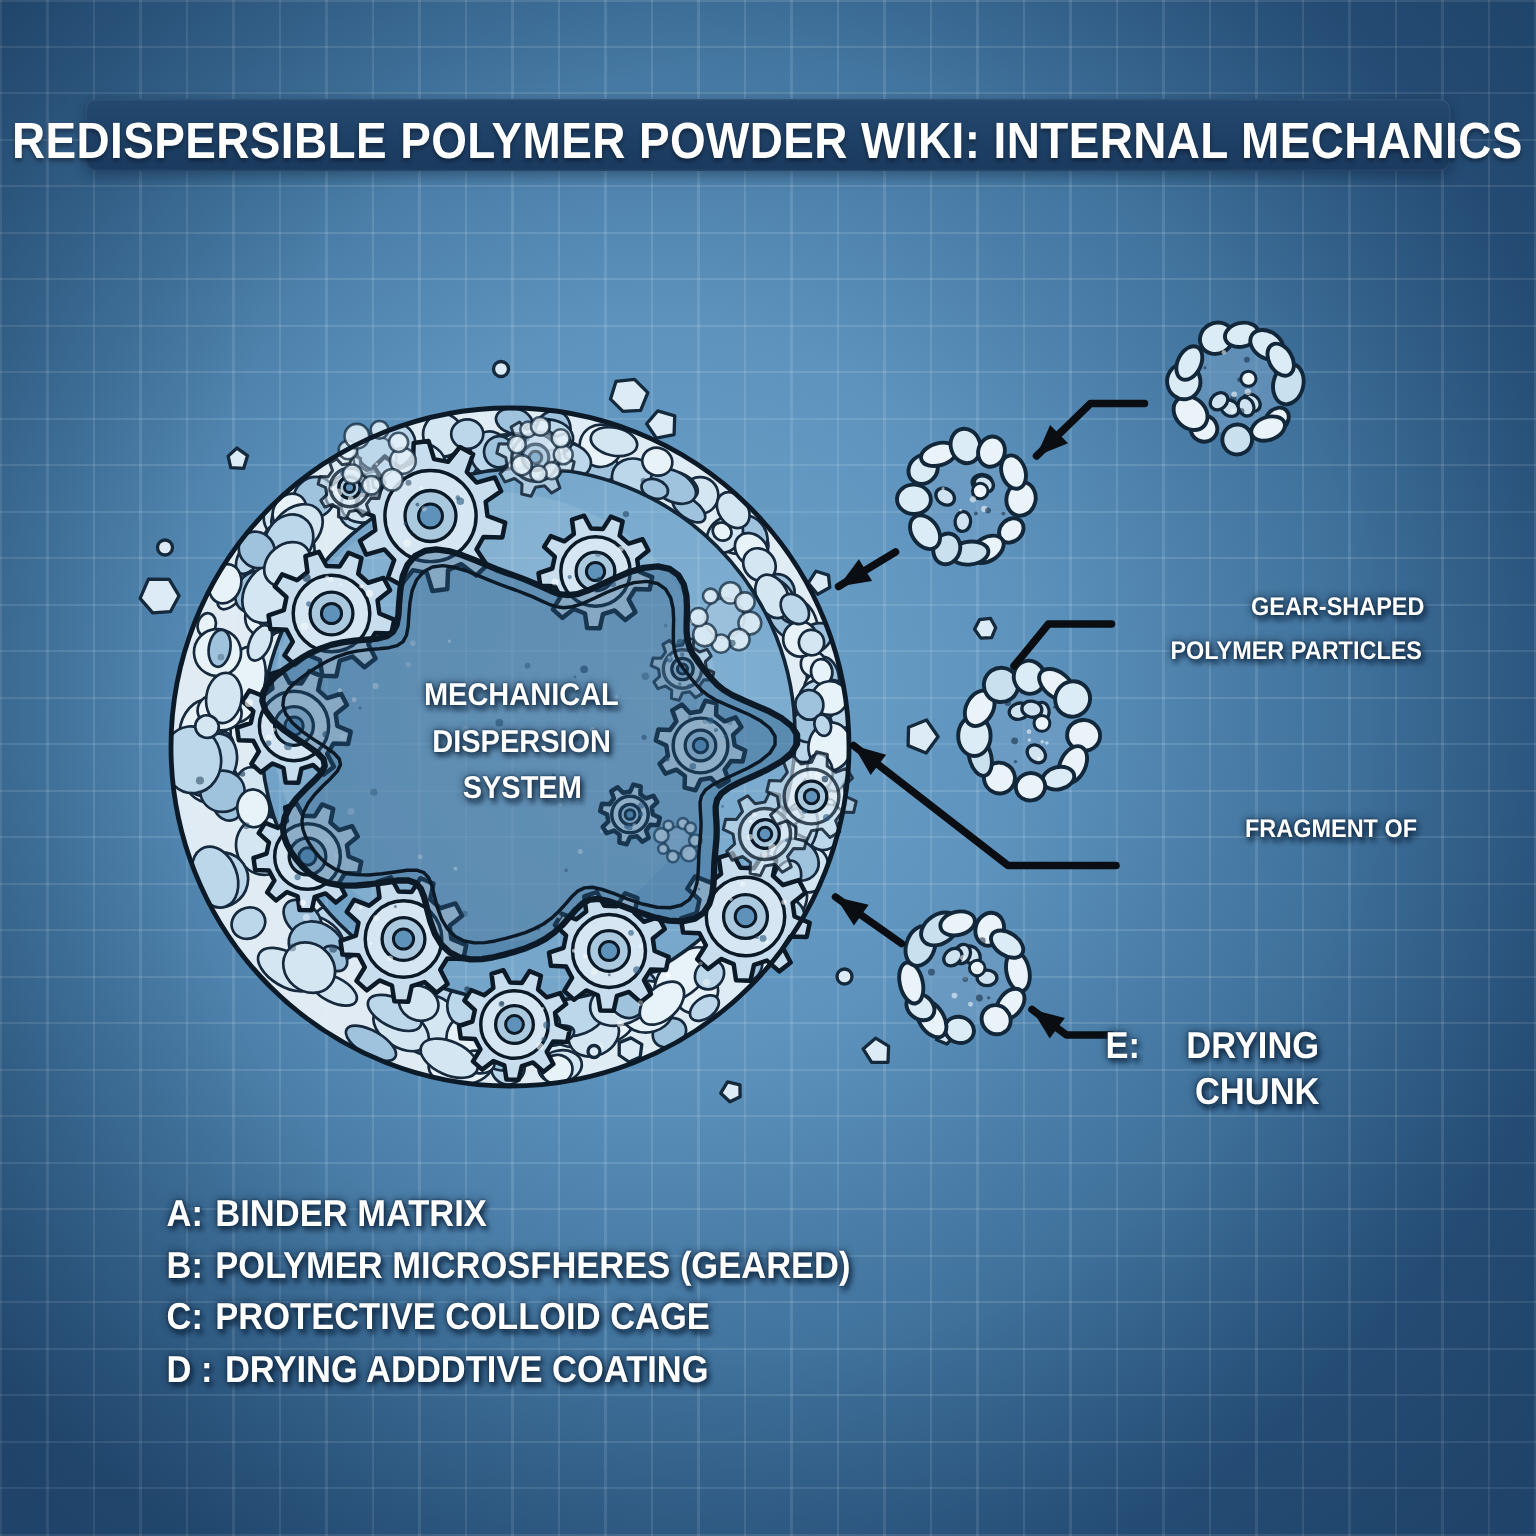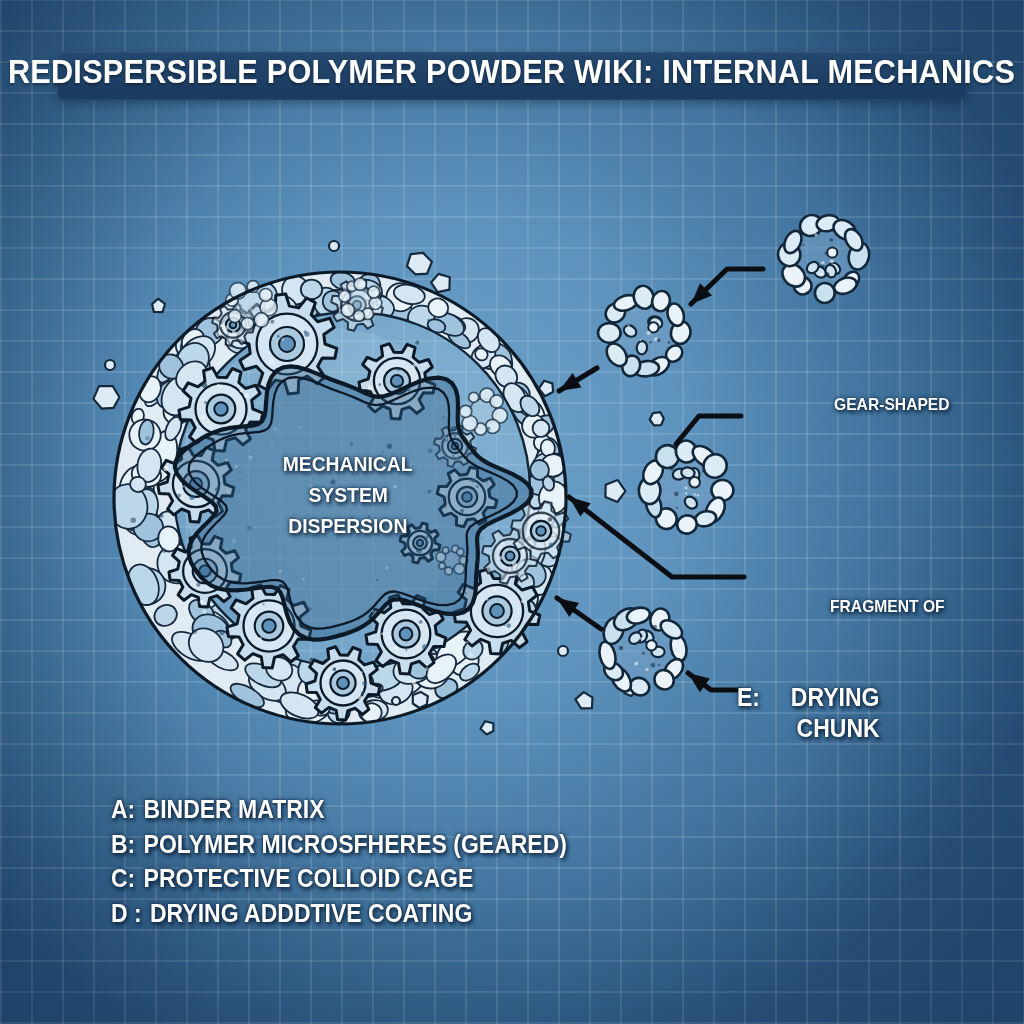--- a/index.html
+++ b/index.html
@@ -12,33 +12,33 @@
       repeating-linear-gradient(90deg, rgba(235,245,252,.13) 0 1.6px, rgba(0,0,0,0) 1.6px 31px),
       repeating-linear-gradient(0deg, rgba(235,245,252,.13) 0 1.6px, rgba(0,0,0,0) 1.6px 31px),
       radial-gradient(circle 640px at 43% 45%, #6fa3ca 0%, #5d93bd 38%, #42759f 68%, #2a5580 100%);
   }
   #diagram{position:absolute;left:0;top:0;}
   .lbl{color:#fff;font-weight:bold;
        text-shadow:0 0 6px rgba(17,42,70,.95),0 0 2px rgba(17,42,70,.95),2px 3px 4px rgba(8,24,44,.65);}
   .cond{display:inline-block;transform:scaleX(.92);transform-origin:0 50%;white-space:nowrap;}
   .condc{display:inline-block;transform:scaleX(.92);transform-origin:50% 50%;white-space:nowrap;}
   .banner{
-    position:absolute;left:57px;top:52px;width:910px;height:48px;border-radius:7px;
+    position:absolute;left:57px;top:66px;width:910px;height:48px;border-radius:7px;
     background:linear-gradient(180deg,#24486f 0%,#1a3a5e 100%);
     box-shadow:0 3px 9px rgba(5,20,40,.38), inset 0 0 0 1px rgba(255,255,255,.06);
-    display:flex;align-items:flex-start;justify-content:center;
+    display:flex;align-items:flex-end;justify-content:center;
   }
   .banner .t{font-size:34px;font-weight:bold;color:#fff;letter-spacing:.3px;
     display:inline-block;transform:scaleX(.9);white-space:nowrap;
     text-shadow:0 2px 3px rgba(0,0,10,.4);}
   .center-label{position:absolute;left:228px;top:448px;width:240px;text-align:center;
     font-size:21px;line-height:31px;}
   .callout{position:absolute;text-align:right;font-size:17px;line-height:29px;}
   .co-gear{left:723px;top:390px;width:232px;}
-  .co-frag{left:728px;top:592px;width:222px;}
+  .co-frag{left:728px;top:538px;width:222px;}
   .co-e{position:absolute;left:736px;top:682px;display:flex;align-items:flex-start;font-size:25px;line-height:31px;}
   .co-e .ekey{margin-right:26px;}
   .co-e .ecol{text-align:right;min-width:88px;text-decoration:underline;}
   .legend{position:absolute;left:84px;top:792px;font-size:25px;line-height:34.5px;margin-left:27px;}
   .legend-row{white-space:nowrap;}
   .legend-row .key{margin-right:9px;}
 </style>
 </head>
 <body>
 
@@ -729,26 +729,27 @@
         </g>
       </g>
     </svg>
 
   <div class="banner">
     <span class="t">REDISPERSIBLE POLYMER POWDER WIKI: INTERNAL MECHANICS</span>
   </div>
 
   <div class="center-label lbl">
     <div><span class="condc">MECHANICAL</span></div>
+    <div><span class="condc">DISPERSION</span></div>
     <div><span class="condc">SYSTEM</span></div>
-    <div><span class="condc">DISPERSION</span></div>
   </div>
 
   <div class="callout co-gear lbl">
     <div><span class="condc">GEAR-SHAPED</span></div>
+    <div><span class="condc">POLYMER PARTICLES</span></div>
   </div>
 
   <div class="callout co-frag lbl">
     <div><span class="condc">FRAGMENT OF</span></div>
   </div>
 
   <div class="co-e lbl">
     <span class="ekey condc">E:</span>
     <span class="ecol">
       <span style="display:block"><span class="condc">DRYING</span></span>

